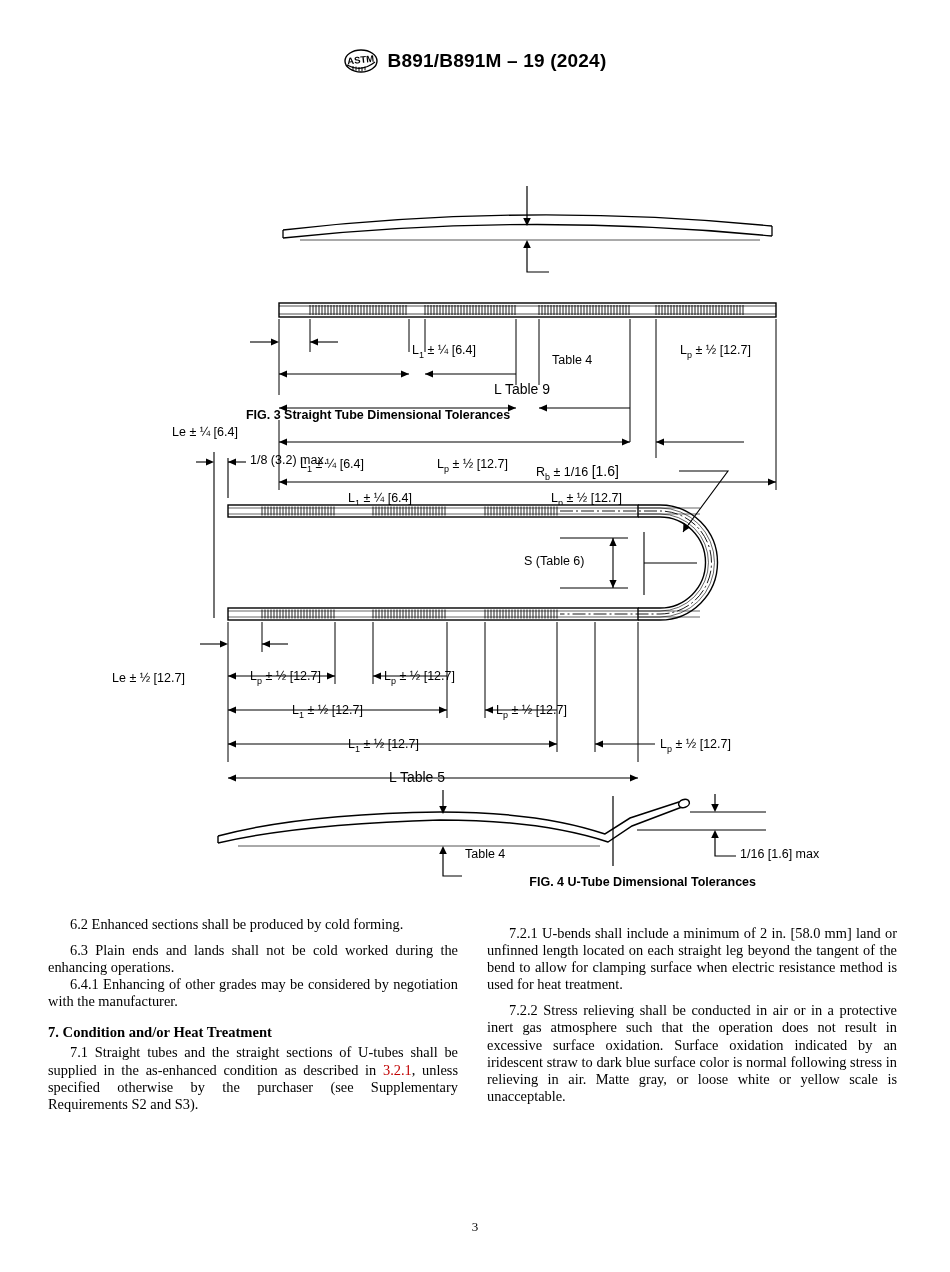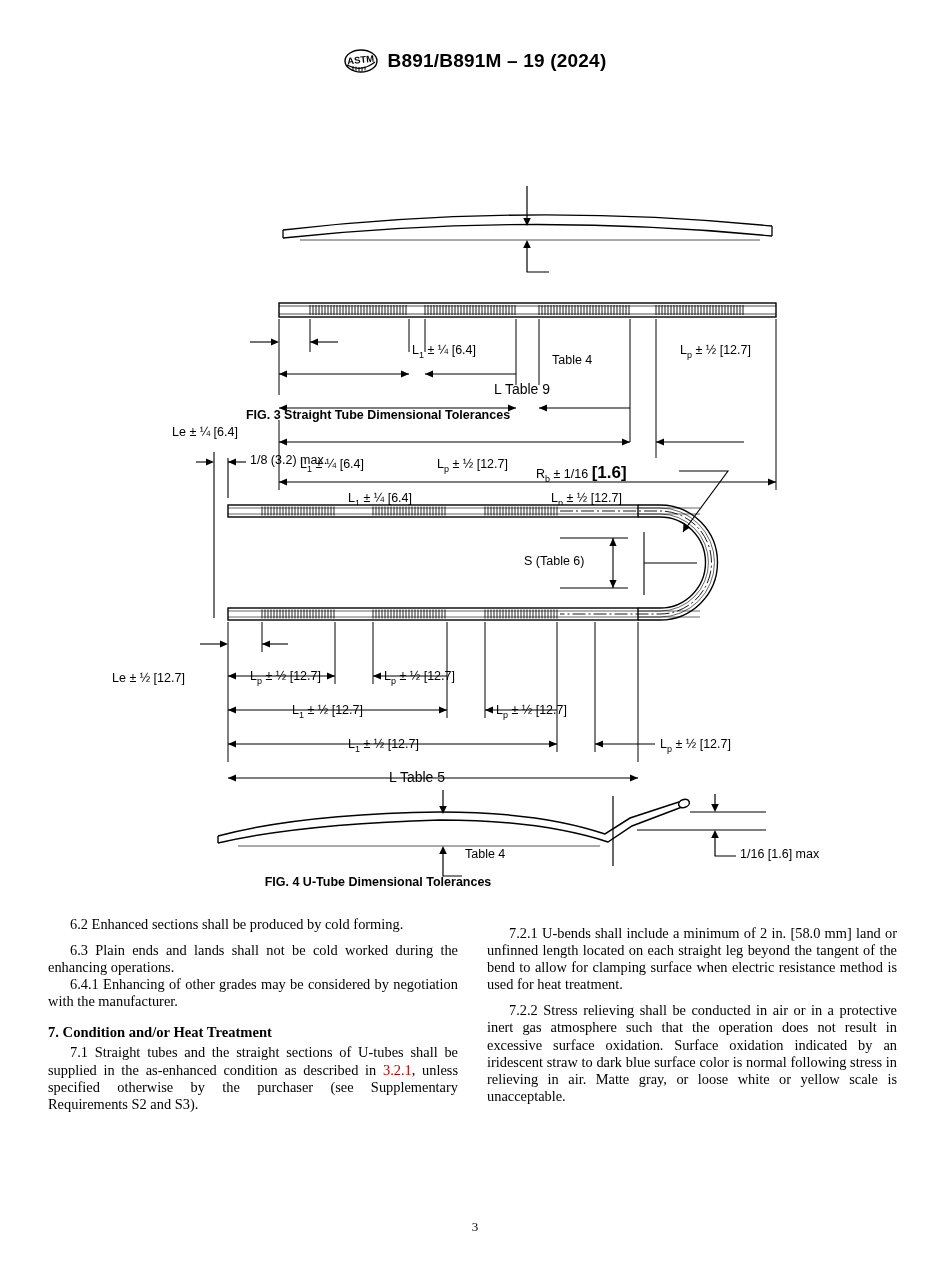--- a/index.html
+++ b/index.html
@@ -60,21 +60,21 @@
     font-size: 12.5px;
   }
   .dimlabel {
     position: absolute;
     font-family: "Liberation Sans", sans-serif;
     font-size: 12.5px;
     white-space: nowrap;
     line-height: 1;
   }
   .dimlabel sub { font-size: 9px; }
-  .dimlabel .br { font-size: 17px; font-weight: bold; }
+  .dimlabel .br { font-size: 14px; }
 
   
   .col {
     position: absolute;
     width: 410px;
     font-size: 14.4px;
     line-height: 17.1px;
     text-align: justify;
     text-justify: inter-word;
   }
@@ -678,21 +678,21 @@
     <line x1="715" y1="4" x2="715" y2="16" stroke="#000" stroke-width="1.2"></line>
     <polygon points="715,22 711.2,14 718.8,14" fill="#000"></polygon>
     <line x1="715" y1="62" x2="715" y2="46" stroke="#000" stroke-width="1.2"></line>
     <polygon points="715,40 711.2,48 718.8,48" fill="#000"></polygon>
     <polyline points="715,62 715,66 736,66" fill="none" stroke="#000" stroke-width="1.2"></polyline>
   </svg>
 
   <div class="dimlabel" style="position:absolute; left:465px; top:848px;">Table 4</div>
   <div class="dimlabel" style="position:absolute; left:740px; top:848px;">1/16 [1.6] max</div>
 
-  <div class="cap" style="top:875px;">FIG. 4 U-Tube Dimensional Tolerances</div>
+  <div class="cap" style="top:875px;text-align:right;">FIG. 4 U-Tube Dimensional Tolerances</div>
 
   <div class="col left">
     <p>6.2  Enhanced sections shall be produced by cold forming.</p>
     <p class="spaced">6.3  Plain ends and lands shall not be cold worked during the enhancing operations.</p>
     <p>6.4.1  Enhancing of other grades may be considered by negotiation with the manufacturer.</p>
     <h3>7.  Condition and/or Heat Treatment</h3>
     <p><span>7.1  Straight tubes and the straight sections of U-tubes shall be supplied in the as-enhanced condition as described in </span><span class="xref">3.2.1</span><span>, unless specified otherwise by the purchaser (see Supplementary Requirements S2 and S3).</span></p>
   </div>
 
   <div class="col right">

